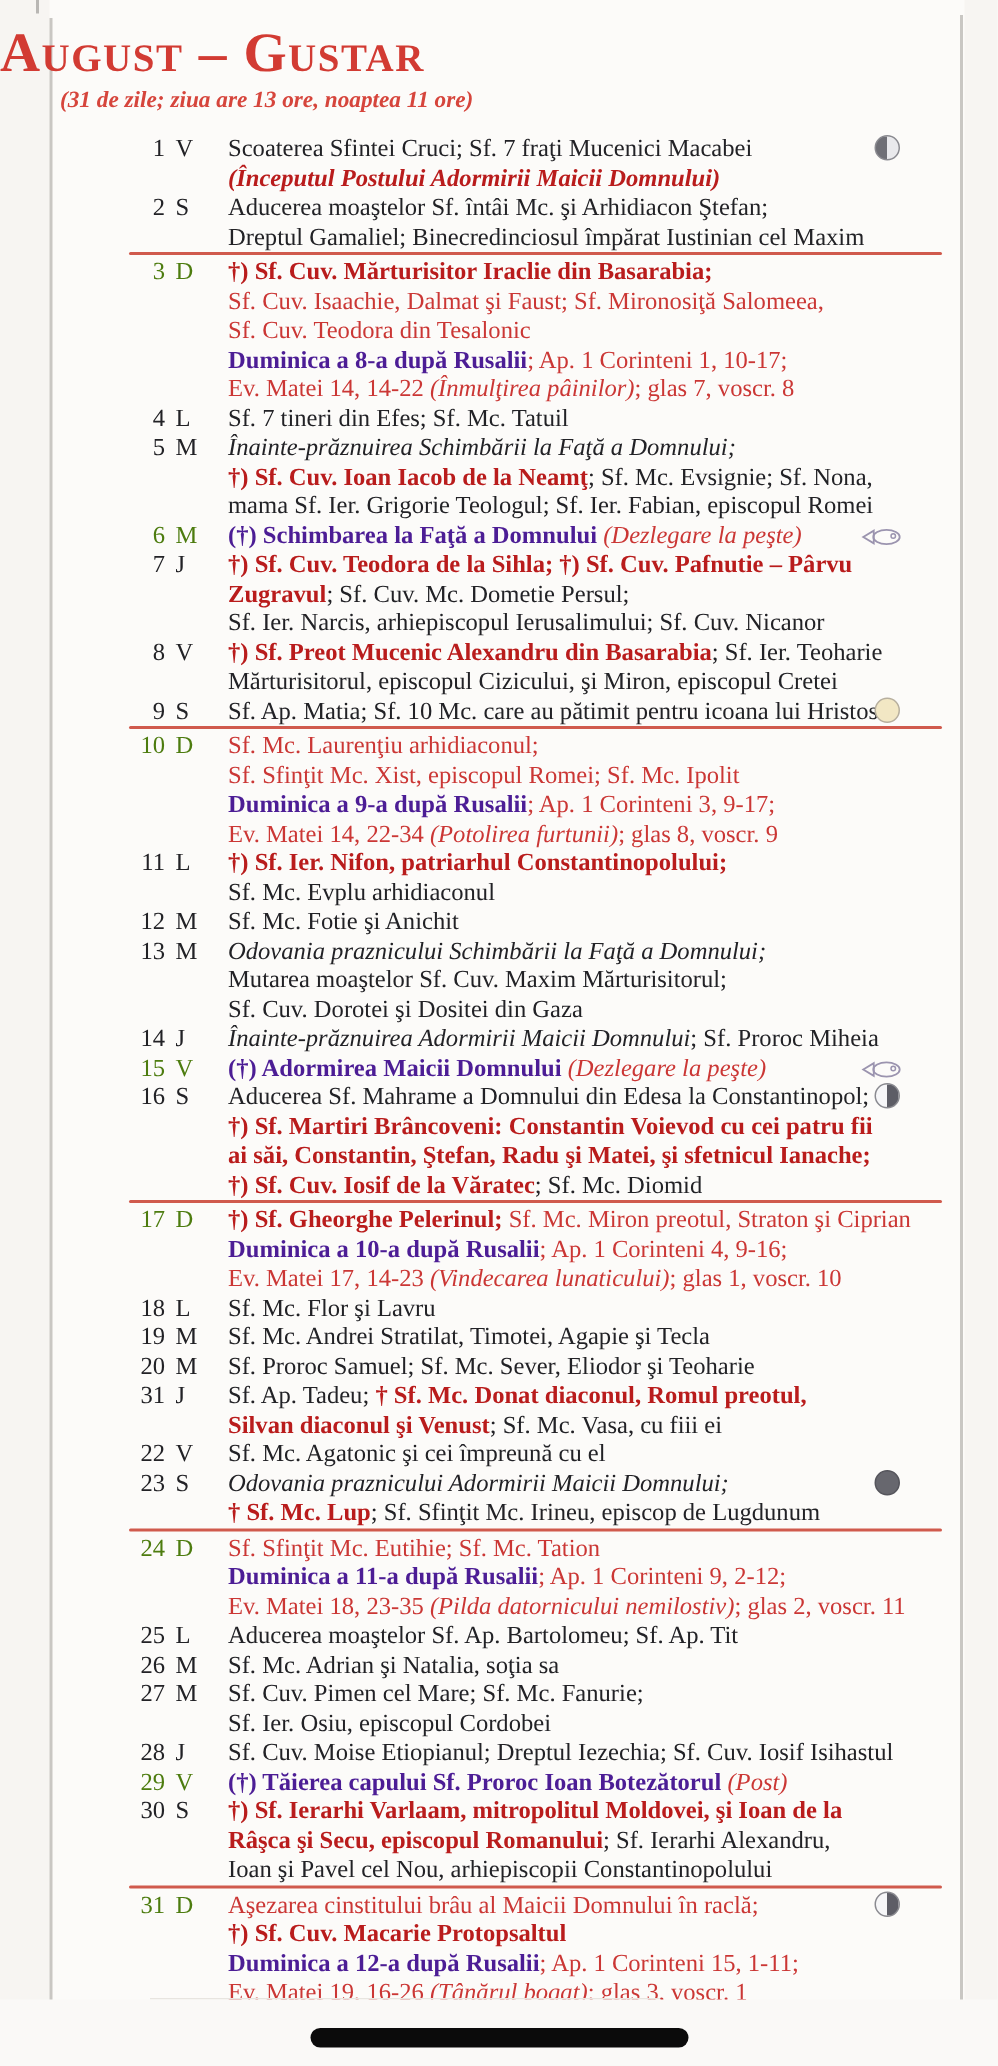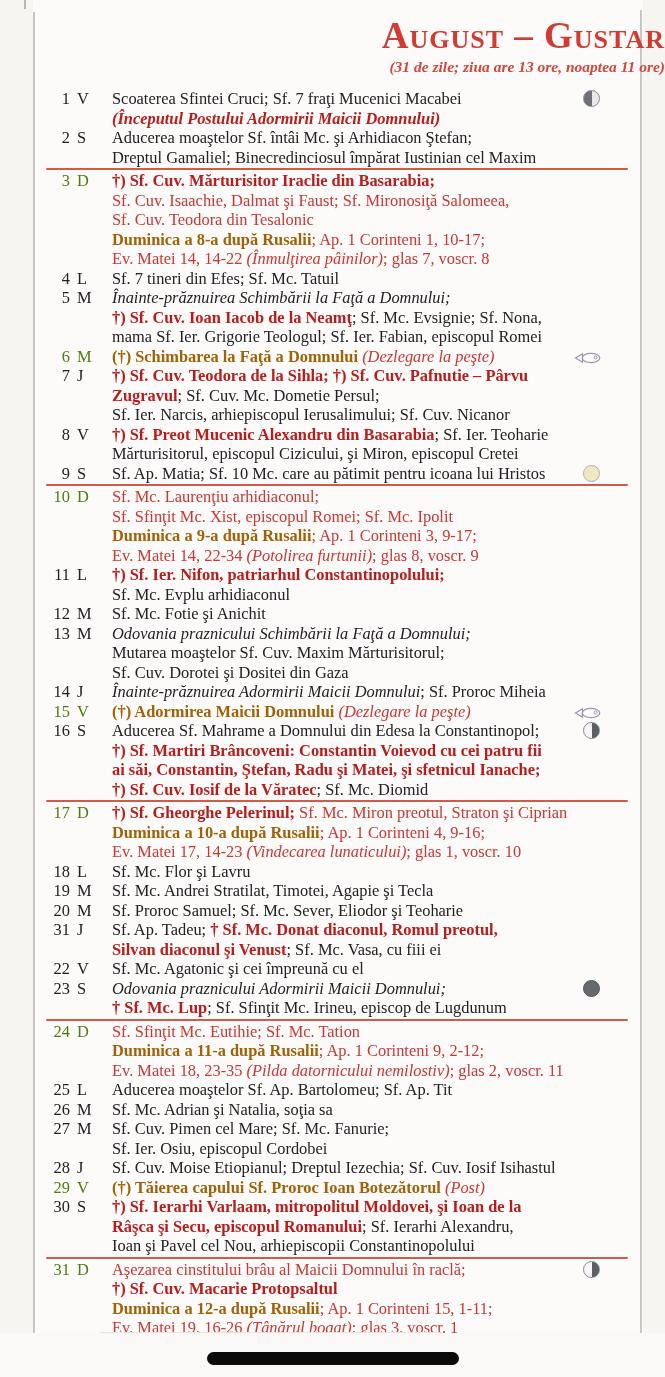--- a/index.html
+++ b/index.html
@@ -8,36 +8,36 @@
   .edge-strip-left{position:absolute;left:0;top:0;width:33px;height:1340px;background:#f7f5f2;}
   .edge-strip-right{position:absolute;left:643px;top:0;width:22px;height:1340px;background:#f7f5f2;}
   .vline-left{position:absolute;left:33px;top:12px;width:2px;height:1328px;background:#c9c7c3;}
   .vline-right{position:absolute;left:640px;top:10px;width:2px;height:1330px;background:#c9c7c3;}
   .tick-topleft{position:absolute;left:24px;top:0;width:2px;height:9px;background:#b9b7b4;}
   .page-bottom-line{position:absolute;left:100px;top:1332px;width:340px;height:1px;background:#e8e5e0;}
   .below-page{position:absolute;left:0;top:1333px;width:665px;height:44px;background:#faf9f7;}
   .home-indicator{position:absolute;left:207px;top:1352px;width:252px;height:13px;border-radius:8px;background:#0b0b0b;}
 
   .content{position:absolute;left:0;top:0;width:665px;}
-  .hdr{margin-top:16px;text-align:right;}
+  .hdr{margin-top:16px;text-align:left;}
   .title{font-variant:small-caps;font-weight:bold;font-size:37px;line-height:40px;letter-spacing:1px;color:#d23b33;}
-  .subtitle{font-style:italic;font-size:15.5px;line-height:19px;color:#d6453c;margin-top:1px;font-weight:600;}
-
-  .rows{margin-top:13px;}
+  .subtitle{font-style:italic;font-size:15.5px;line-height:19px;color:#d6453c;margin-top:1px;font-weight:600;padding-left:40px;}
+
+  .rows{margin-top:13px;margin-left:40px;}
   .row{display:flex;padding-left:46px;padding-right:35px;}
   .day{flex:0 0 66px;font-size:16.4px;line-height:19.5px;color:#222226;white-space:nowrap;}
   .day .dnum{display:inline-block;width:24px;text-align:right;}
   .day .dlet{margin-left:7px;}
   .day.hl{color:#4d7c0f;}
   .lines{flex:1 1 auto;min-width:0;}
   .line{position:relative;font-size:16.4px;line-height:19.5px;color:#222226;white-space:nowrap;}
   .seg.b{font-weight:bold;color:#b91c1c;}
   .seg.i{font-style:italic;}
   .seg.r{color:#cb3735;}
-  .seg.b.r{color:#a16207;}
+  .seg.b.r{color:#4c1d95;}
   .sep{height:2px;background:#d05a4d;margin:1px 37px 1px 46px;border-radius:1px;}
 
   .moon{position:absolute;right:30px;top:1px;width:17px;height:17px;border-radius:50%;box-sizing:border-box;display:inline-block;}
   .m-moon-full{background:#f2e7c4;border:1px solid #b7af9e;}
   .m-moon-new{background:#67676e;border:1px solid #55555c;}
   .m-moon-dark-left{background:linear-gradient(90deg,#6f6f76 50%,#e9e9ec 50%);border:1px solid #8a8a90;}
   .m-moon-dark-right{background:linear-gradient(90deg,#f6f6f8 50%,#5d5d66 50%);border:1px solid #8a8a90;}
   .icon-fish{position:absolute;right:28px;top:3px;display:inline-block;}
 </style>
 </head>

